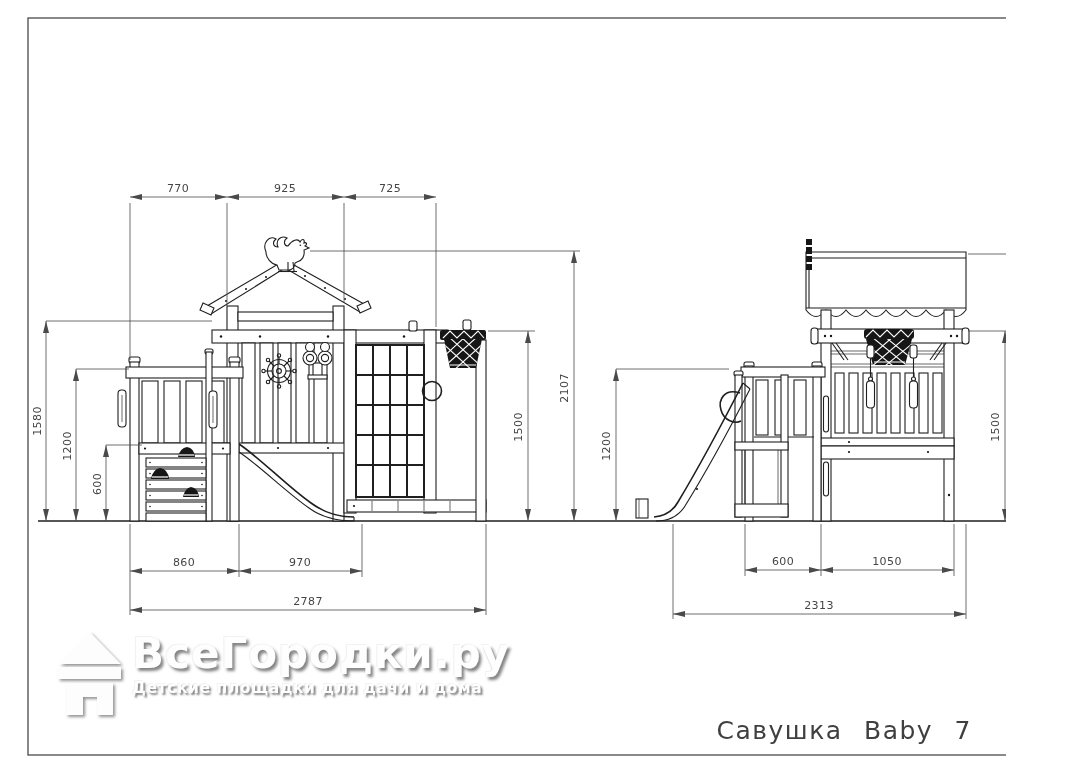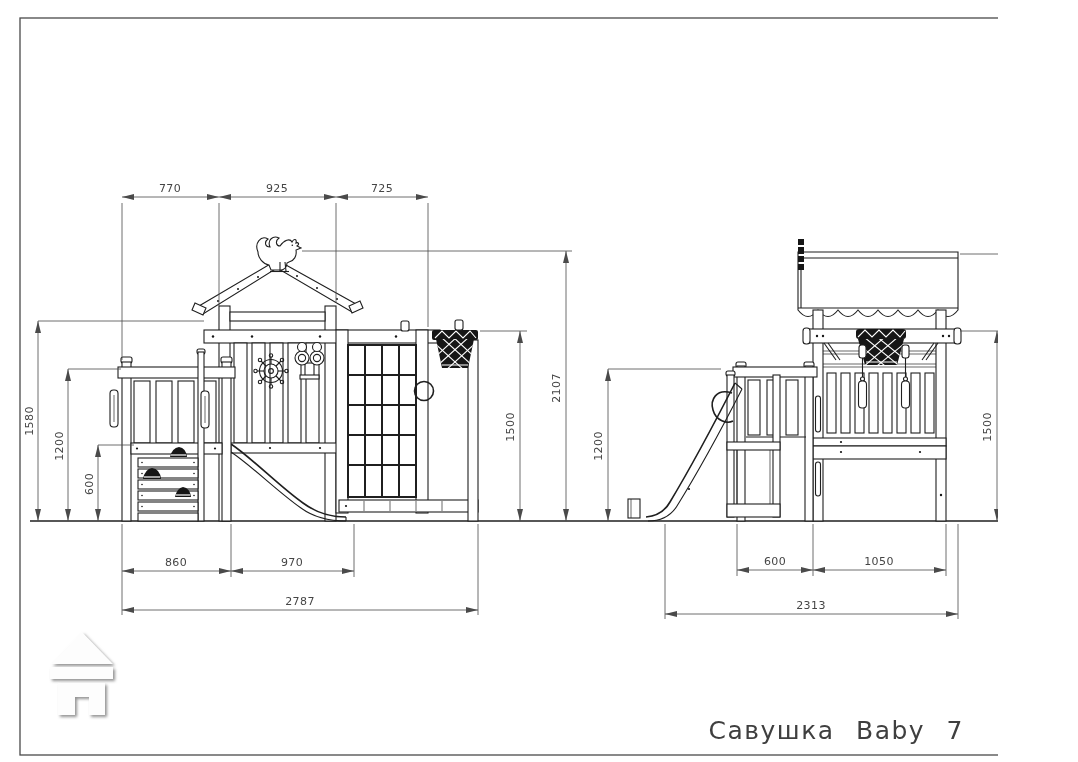--- a/index.html
+++ b/index.html
@@ -1,17 +1,17 @@
 <!DOCTYPE html>
 <html><head>
 <meta charset="utf-8">
 <style>
   html,body{margin:0;padding:0;background:#fff;}
   .sheet{position:relative;width:998px;height:762px;background:#ffffff;overflow:hidden;
-         font-family:"DejaVu Sans",sans-serif;}
+         font-family:"DejaVu Sans",sans-serif;margin-left:8px;}
   .sheet svg{display:block;}
   .drawing{position:absolute;left:0;top:0;}
   
   .s  {stroke:#1f1f1f;stroke-width:1.1;fill:none;}
   .sw {stroke:#1f1f1f;stroke-width:1.1;fill:#ffffff;}
   .sthin{stroke:#2a2a2a;stroke-width:.7;fill:none;}
   .sbold{stroke:#1f1f1f;stroke-width:1.6;fill:none;}
   .blk{fill:#161616;stroke:none;}
   .grid{stroke:#1f1f1f;stroke-width:2;fill:none;}
   .dim {stroke:#4a4a4a;stroke-width:.8;fill:none;}
@@ -430,17 +430,21 @@
     <text x="811" y="609" text-anchor="middle" class="dimtxt">2313</text>
   </g>
 </svg>
 
 <div class="logo">
   <svg class="house" width="64" height="86" viewBox="0 0 64 86">
     <polygon points="32,2 63,34 1,34"></polygon>
     <rect x="0" y="37" width="63" height="12"></rect>
     <path d="M8,53 H55 V85 H39 V67 H25 V85 H8 Z"></path>
   </svg>
+  <div class="logo-text">
+    <div class="logo-brand">ВсеГородки.ру</div>
+    <div class="logo-tagline">Детские площадки для дачи и дома</div>
+  </div>
 </div>
 
 <div class="dtitle">Савушка Baby 7</div>
 
 </div>
 
 </body></html>

